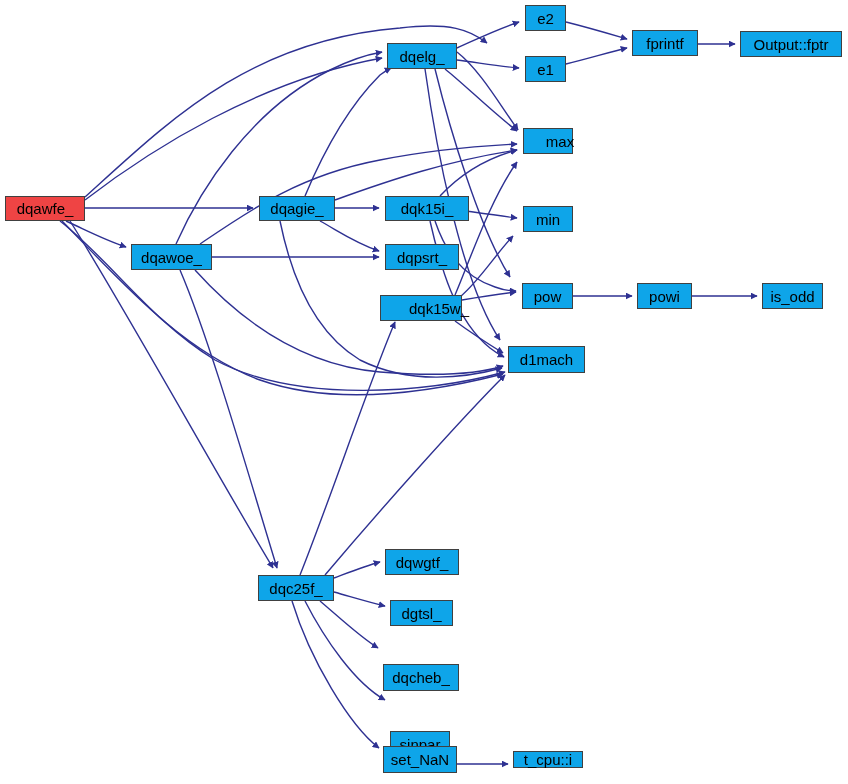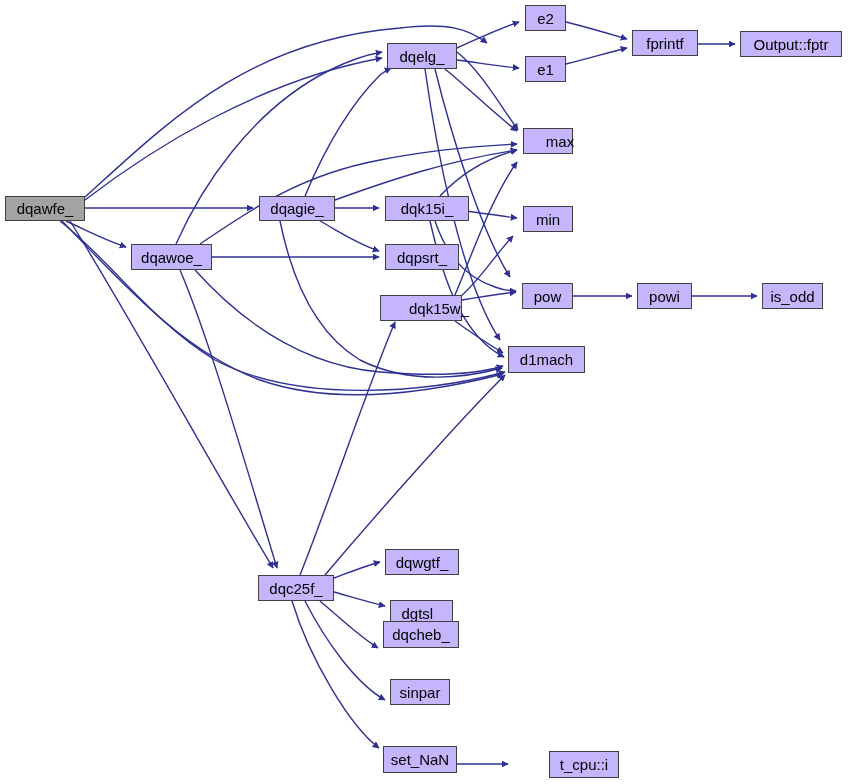--- a/index.html
+++ b/index.html
@@ -1,22 +1,22 @@
 <!DOCTYPE html>
 <html><head>
 <meta charset="utf-8">
 <style>
   html,body{margin:0;padding:0;background:#ffffff;}
   body{width:848px;height:784px;font-family:"Liberation Sans",sans-serif;}
   #graph{position:relative;width:848px;height:784px;overflow:hidden;}
   svg.edges{position:absolute;left:0;top:0;width:848px;height:784px;}
   .node{position:absolute;box-sizing:border-box;display:flex;align-items:center;
-        justify-content:center;background:#c4b5fd;border:1px solid #404040;
+        justify-content:center;background:#0ea5e9;border:1px solid #404040;
         font-size:15px;color:#000000;line-height:1;white-space:nowrap;}
-  .node.hl{background:#a3a3a3;border-color:#404040;}
+  .node.hl{background:#ef4444;border-color:#404040;}
   .node .lbl{display:block;}
 </style>
 </head>
 <body>
 
 <div id="graph">
   <svg class="edges" viewBox="0 0 848 784" xmlns="http://www.w3.org/2000/svg">
     <defs>
       <marker id="arrow" viewBox="0 0 10 10" refX="9" refY="5" markerWidth="5" markerHeight="5" orient="auto-start-reverse">
         <path d="M0,0 L10,5 L0,10 z" fill="#2e3192"></path>
@@ -123,26 +123,26 @@
       </div>
       <div class="node" style="left: 258px; top: 575px; width: 76px; height: 26px;">
         <span class="lbl">dqc25f_</span>
       </div>
       <div class="node" style="left: 385px; top: 549px; width: 74px; height: 26px;">
         <span class="lbl">dqwgtf_</span>
       </div>
       <div class="node" style="left: 390px; top: 600px; width: 63px; height: 26px;">
         <span class="lbl">dgtsl_</span>
       </div>
-      <div class="node" style="left: 383px; top: 621px; width: 76px; height: 27px;">
+      <div class="node" style="left: 383px; top: 664px; width: 76px; height: 27px;">
         <span class="lbl">dqcheb_</span>
       </div>
-      <div class="node" style="left: 390px; top: 679px; width: 60px; height: 26px;">
+      <div class="node" style="left: 390px; top: 731px; width: 60px; height: 26px;">
         <span class="lbl">sinpar</span>
       </div>
       <div class="node" style="left: 383px; top: 746px; width: 74px; height: 27px;">
         <span class="lbl">set_NaN</span>
       </div>
-      <div class="node" style="left: 513px; top: 751px; width: 70px; height: 27px; margin-left: 36px;">
+      <div class="node" style="left: 513px; top: 751px; width: 70px; height: 17px;">
         <span class="lbl">t_cpu::i</span>
       </div>
     </div>
 </div>
 
 </body></html>

